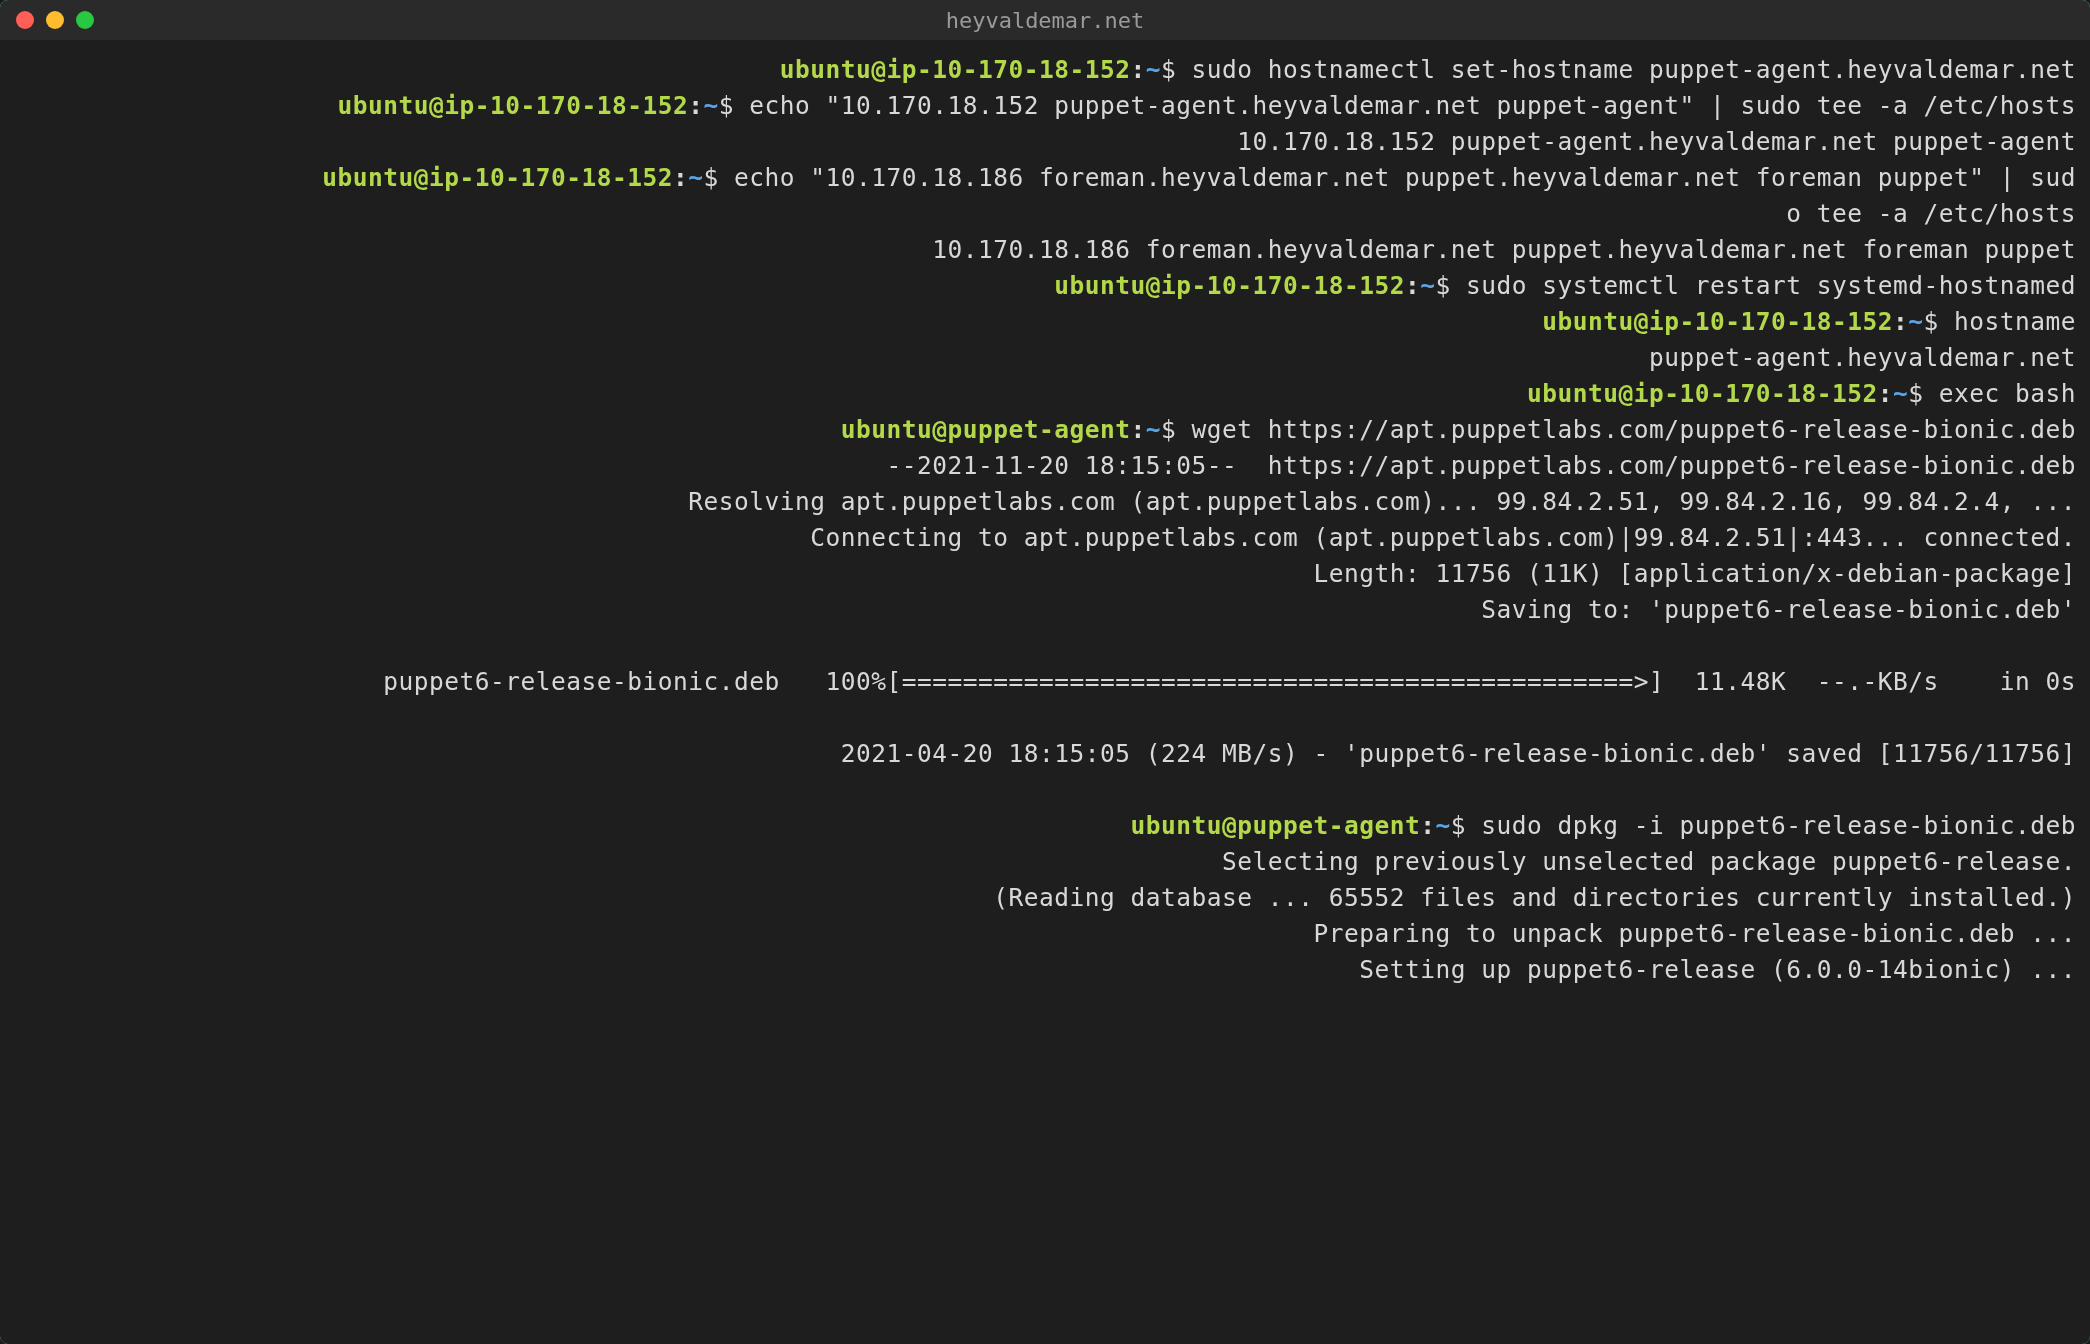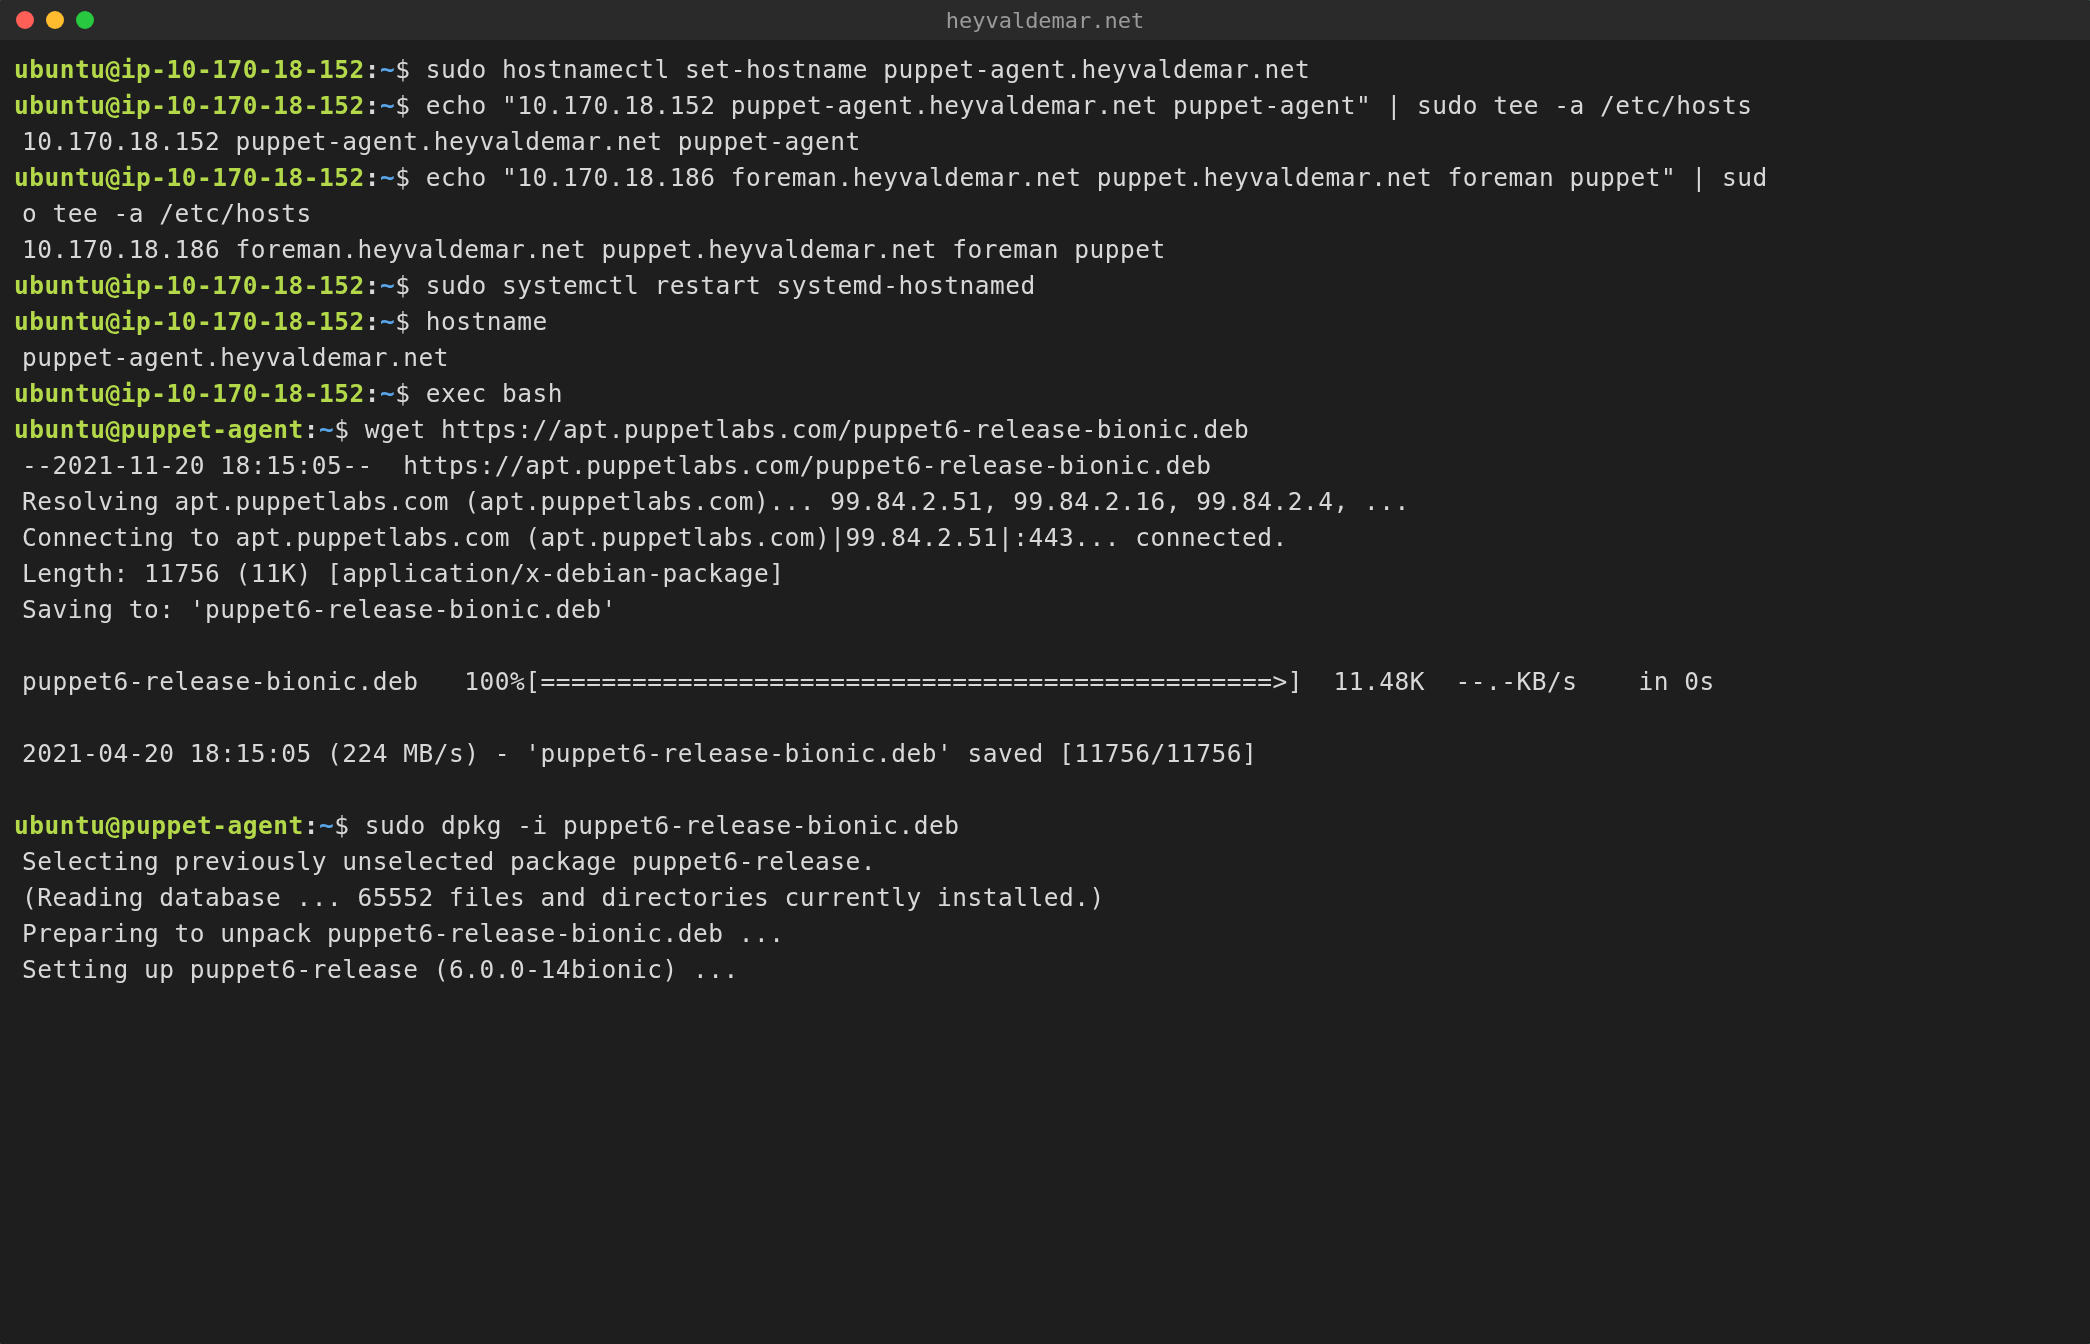--- a/index.html
+++ b/index.html
@@ -12,25 +12,26 @@
       display: flex;
       justify-content: center;
       align-items: flex-start;
       min-height: 100vh;
       padding: 0;
     }
     .terminal-window {
       width: 2090px;
       height: 1344px;
       background: #86efac;
-      border-radius: 1px;
+      border-radius: 8px;
       overflow: hidden;
       display: flex;
       flex-direction: column;
       font-family: 'Menlo', 'Monaco', 'Consolas', monospace;
+      text-align: right;
     }
     .title-bar {
       height: 40px;
       background: #2a2a2a;
       display: flex;
       align-items: center;
       padding: 0 16px;
       position: relative;
     }
     .traffic-lights {

